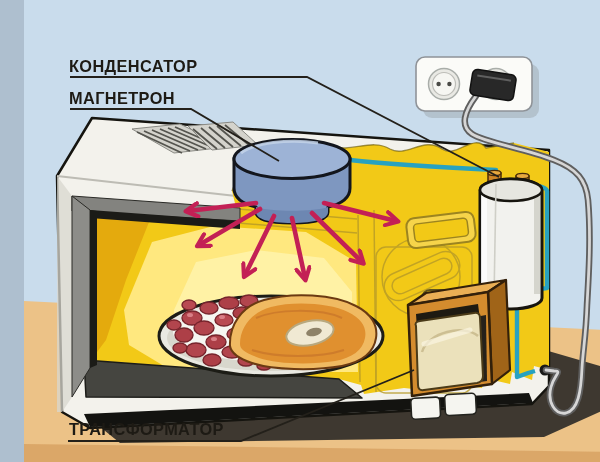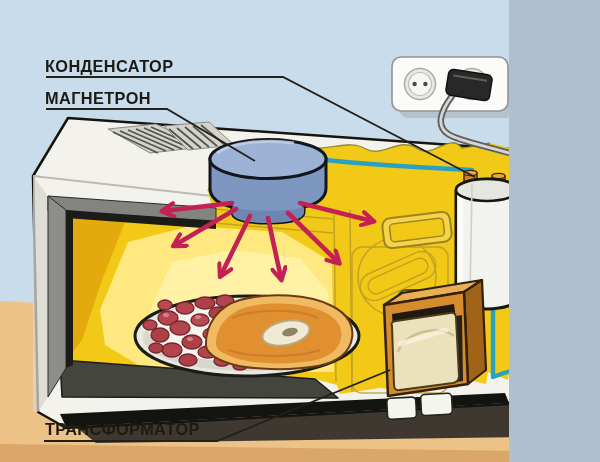--- a/index.html
+++ b/index.html
@@ -1,18 +1,19 @@
 <!DOCTYPE html>
 <html><head>
 <meta charset="utf-8">
 <style>
   html,body{margin:0;padding:0;background:#aebfcf;}
   #stage{
-    position:relative;width:509px;height:462px;overflow:hidden;
+    position:relative;width:576px;height:462px;overflow:hidden;
     font-family:"Liberation Sans", sans-serif;
+    margin-left:24px;
   }
   #stage svg{position:absolute;left:0;top:0;}
   .diagram-label{
     position:absolute;
     font-family:"Liberation Sans", sans-serif;
     font-weight:700;
     font-size:17px;
     letter-spacing:0.4px;
     color:#1d1a14;
     white-space:nowrap;

